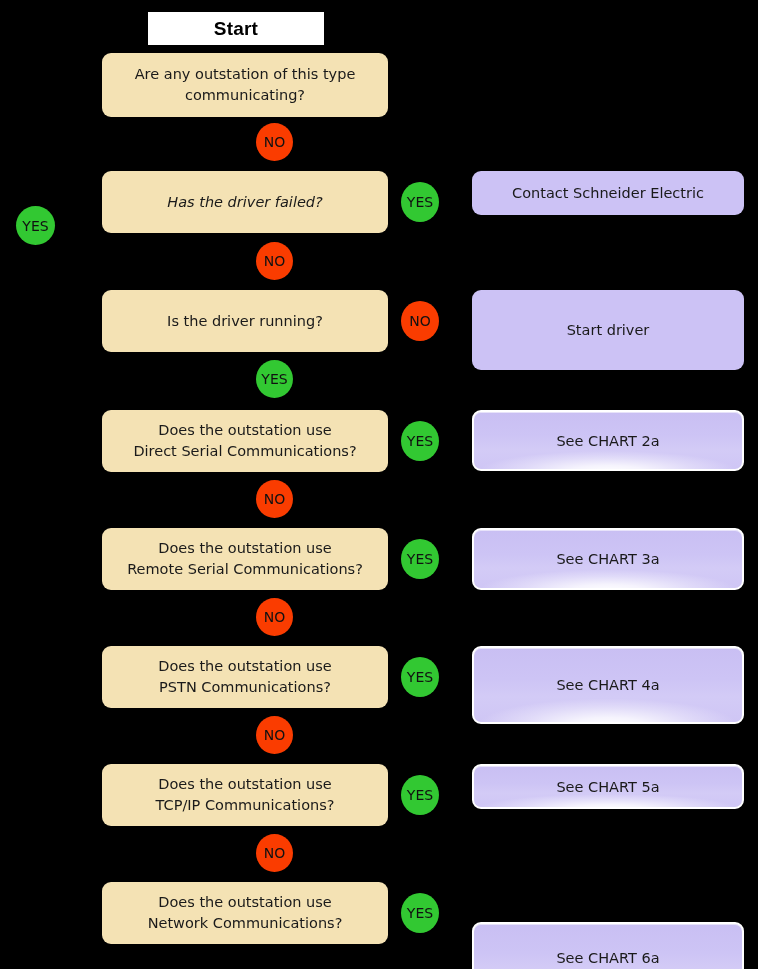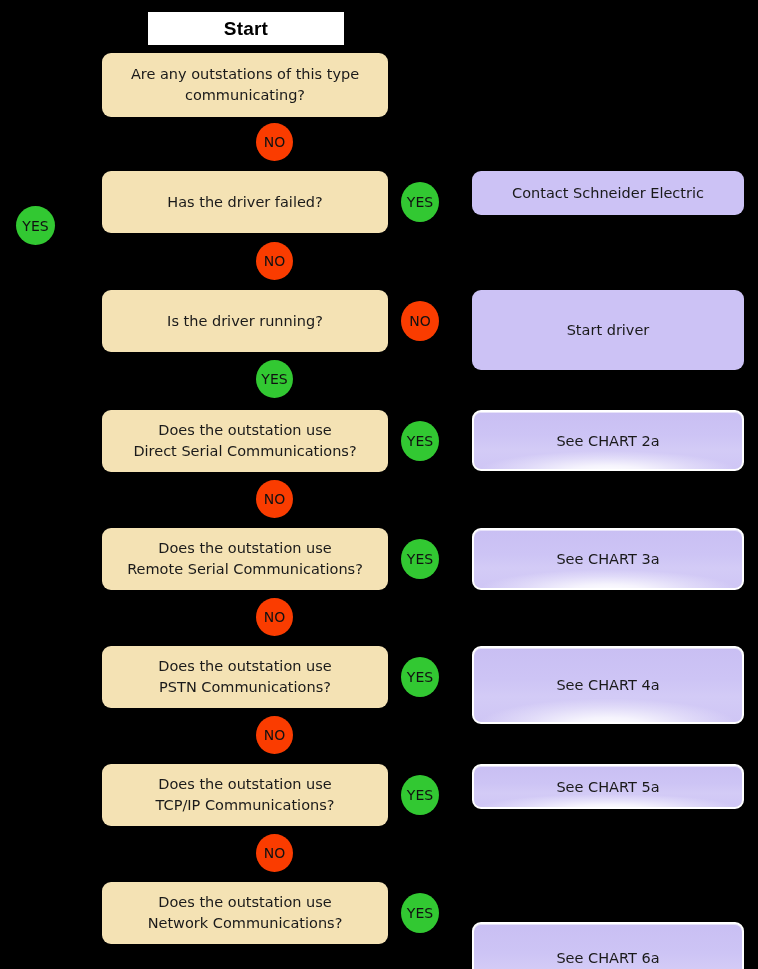--- a/index.html
+++ b/index.html
@@ -22,21 +22,21 @@
     width: 758px;
     height: 969px;
     background: #000000;
   }
 
   
   .start-box {
     position: absolute;
     left: 148px;
     top: 12px;
-    width: 196px;
+    width: 176px;
     height: 33px;
     background: #ffffff;
     color: #000000;
     font-size: 19px;
     font-weight: bold;
     display: flex;
     align-items: center;
     justify-content: center;
     letter-spacing: 0.2px;
     font-family: "Liberation Sans", sans-serif;
@@ -141,28 +141,28 @@
   }
 </style>
 </head>
 <body>
 
 <div id="canvas">
 
   <div class="start-box">Start</div>
 
   <div class="decision-box" style="top:53px;height:64px;">
-    <span class="dtext">Are any outstations of this type
+    <span class="dtext">Are any outstation of this type
 communicating?</span>
   </div>
   <div class="badge no mid-no" style="top:123px;">NO</div>
 
   <div class="badge yes left-yes">YES</div>
 
-  <div class="decision-box" style="top:171px;height:62px;">
+  <div class="decision-box" style="top:171px;height:62px;font-style:italic;">
     <span class="dtext">Has the driver failed?</span>
   </div>
   <div class="badge yes col-right" style="top:182px;">YES</div>
   <div class="action-box" style="top:171px;height:44px;">Contact Schneider Electric</div>
   <div class="badge no mid-no" style="top:242px;">NO</div>
 
   <div class="decision-box" style="top:290px;height:62px;">
     <span class="dtext">Is the driver running?</span>
   </div>
   <div class="badge no col-right" style="top:301px;">NO</div>

